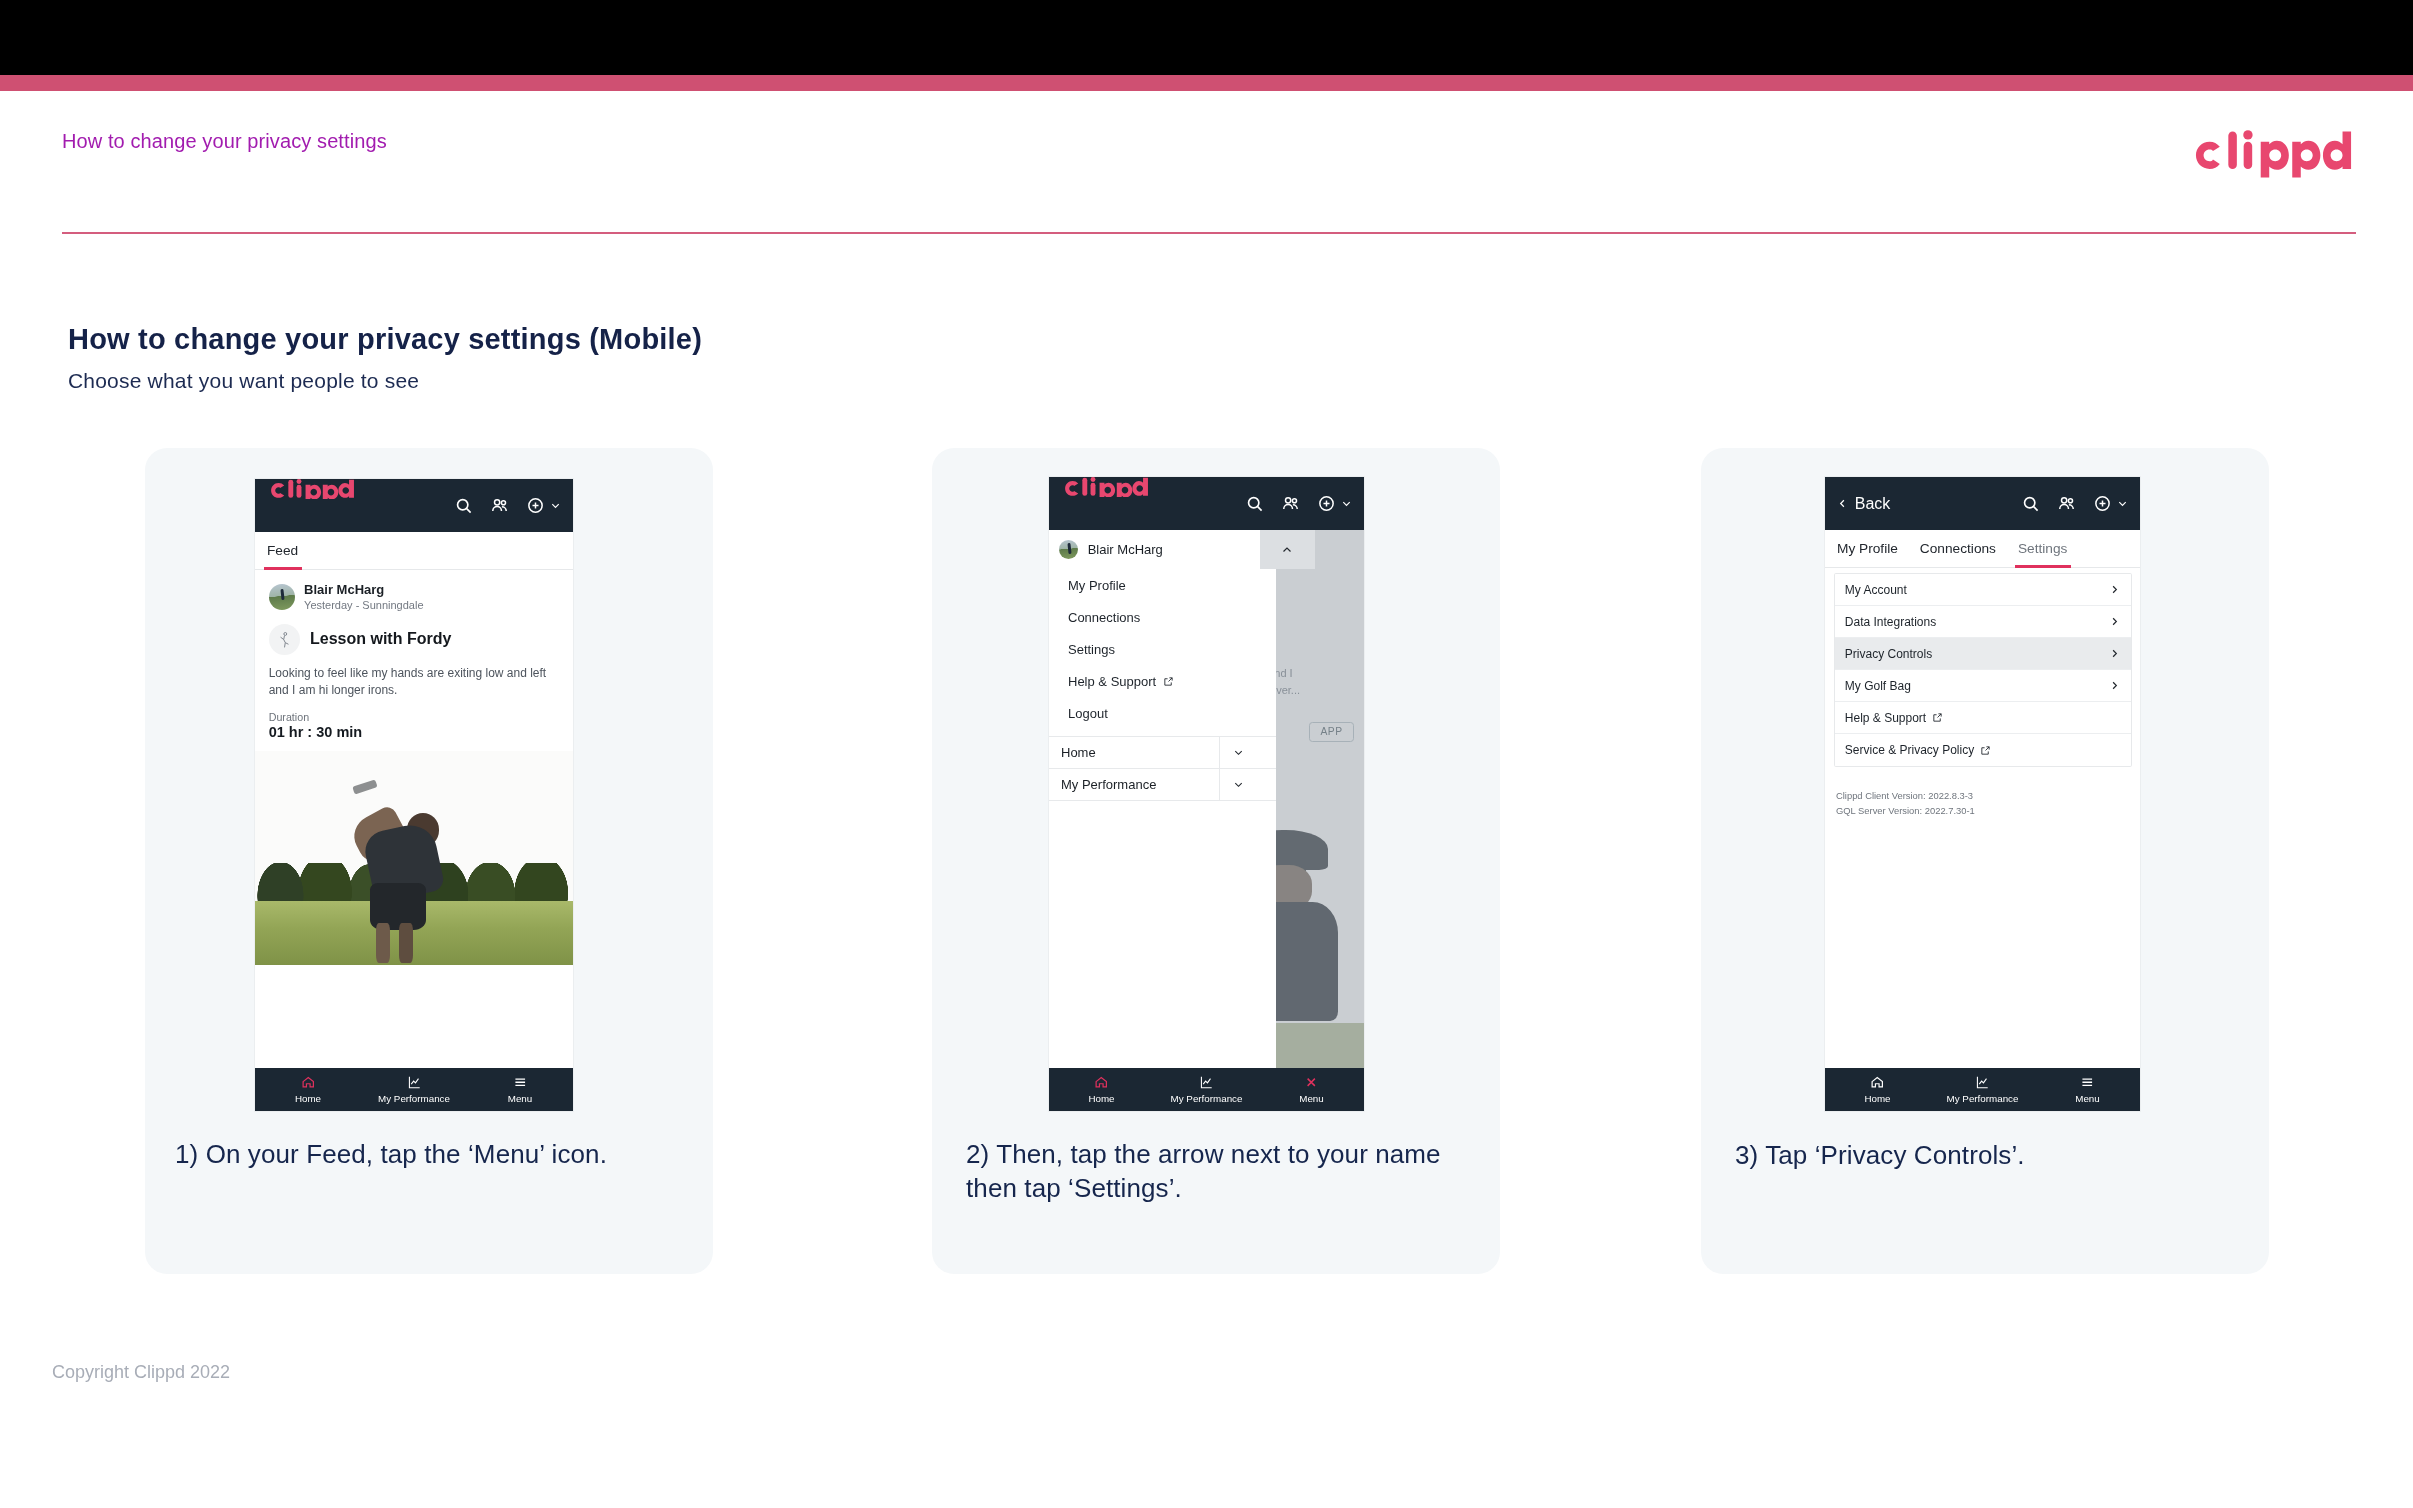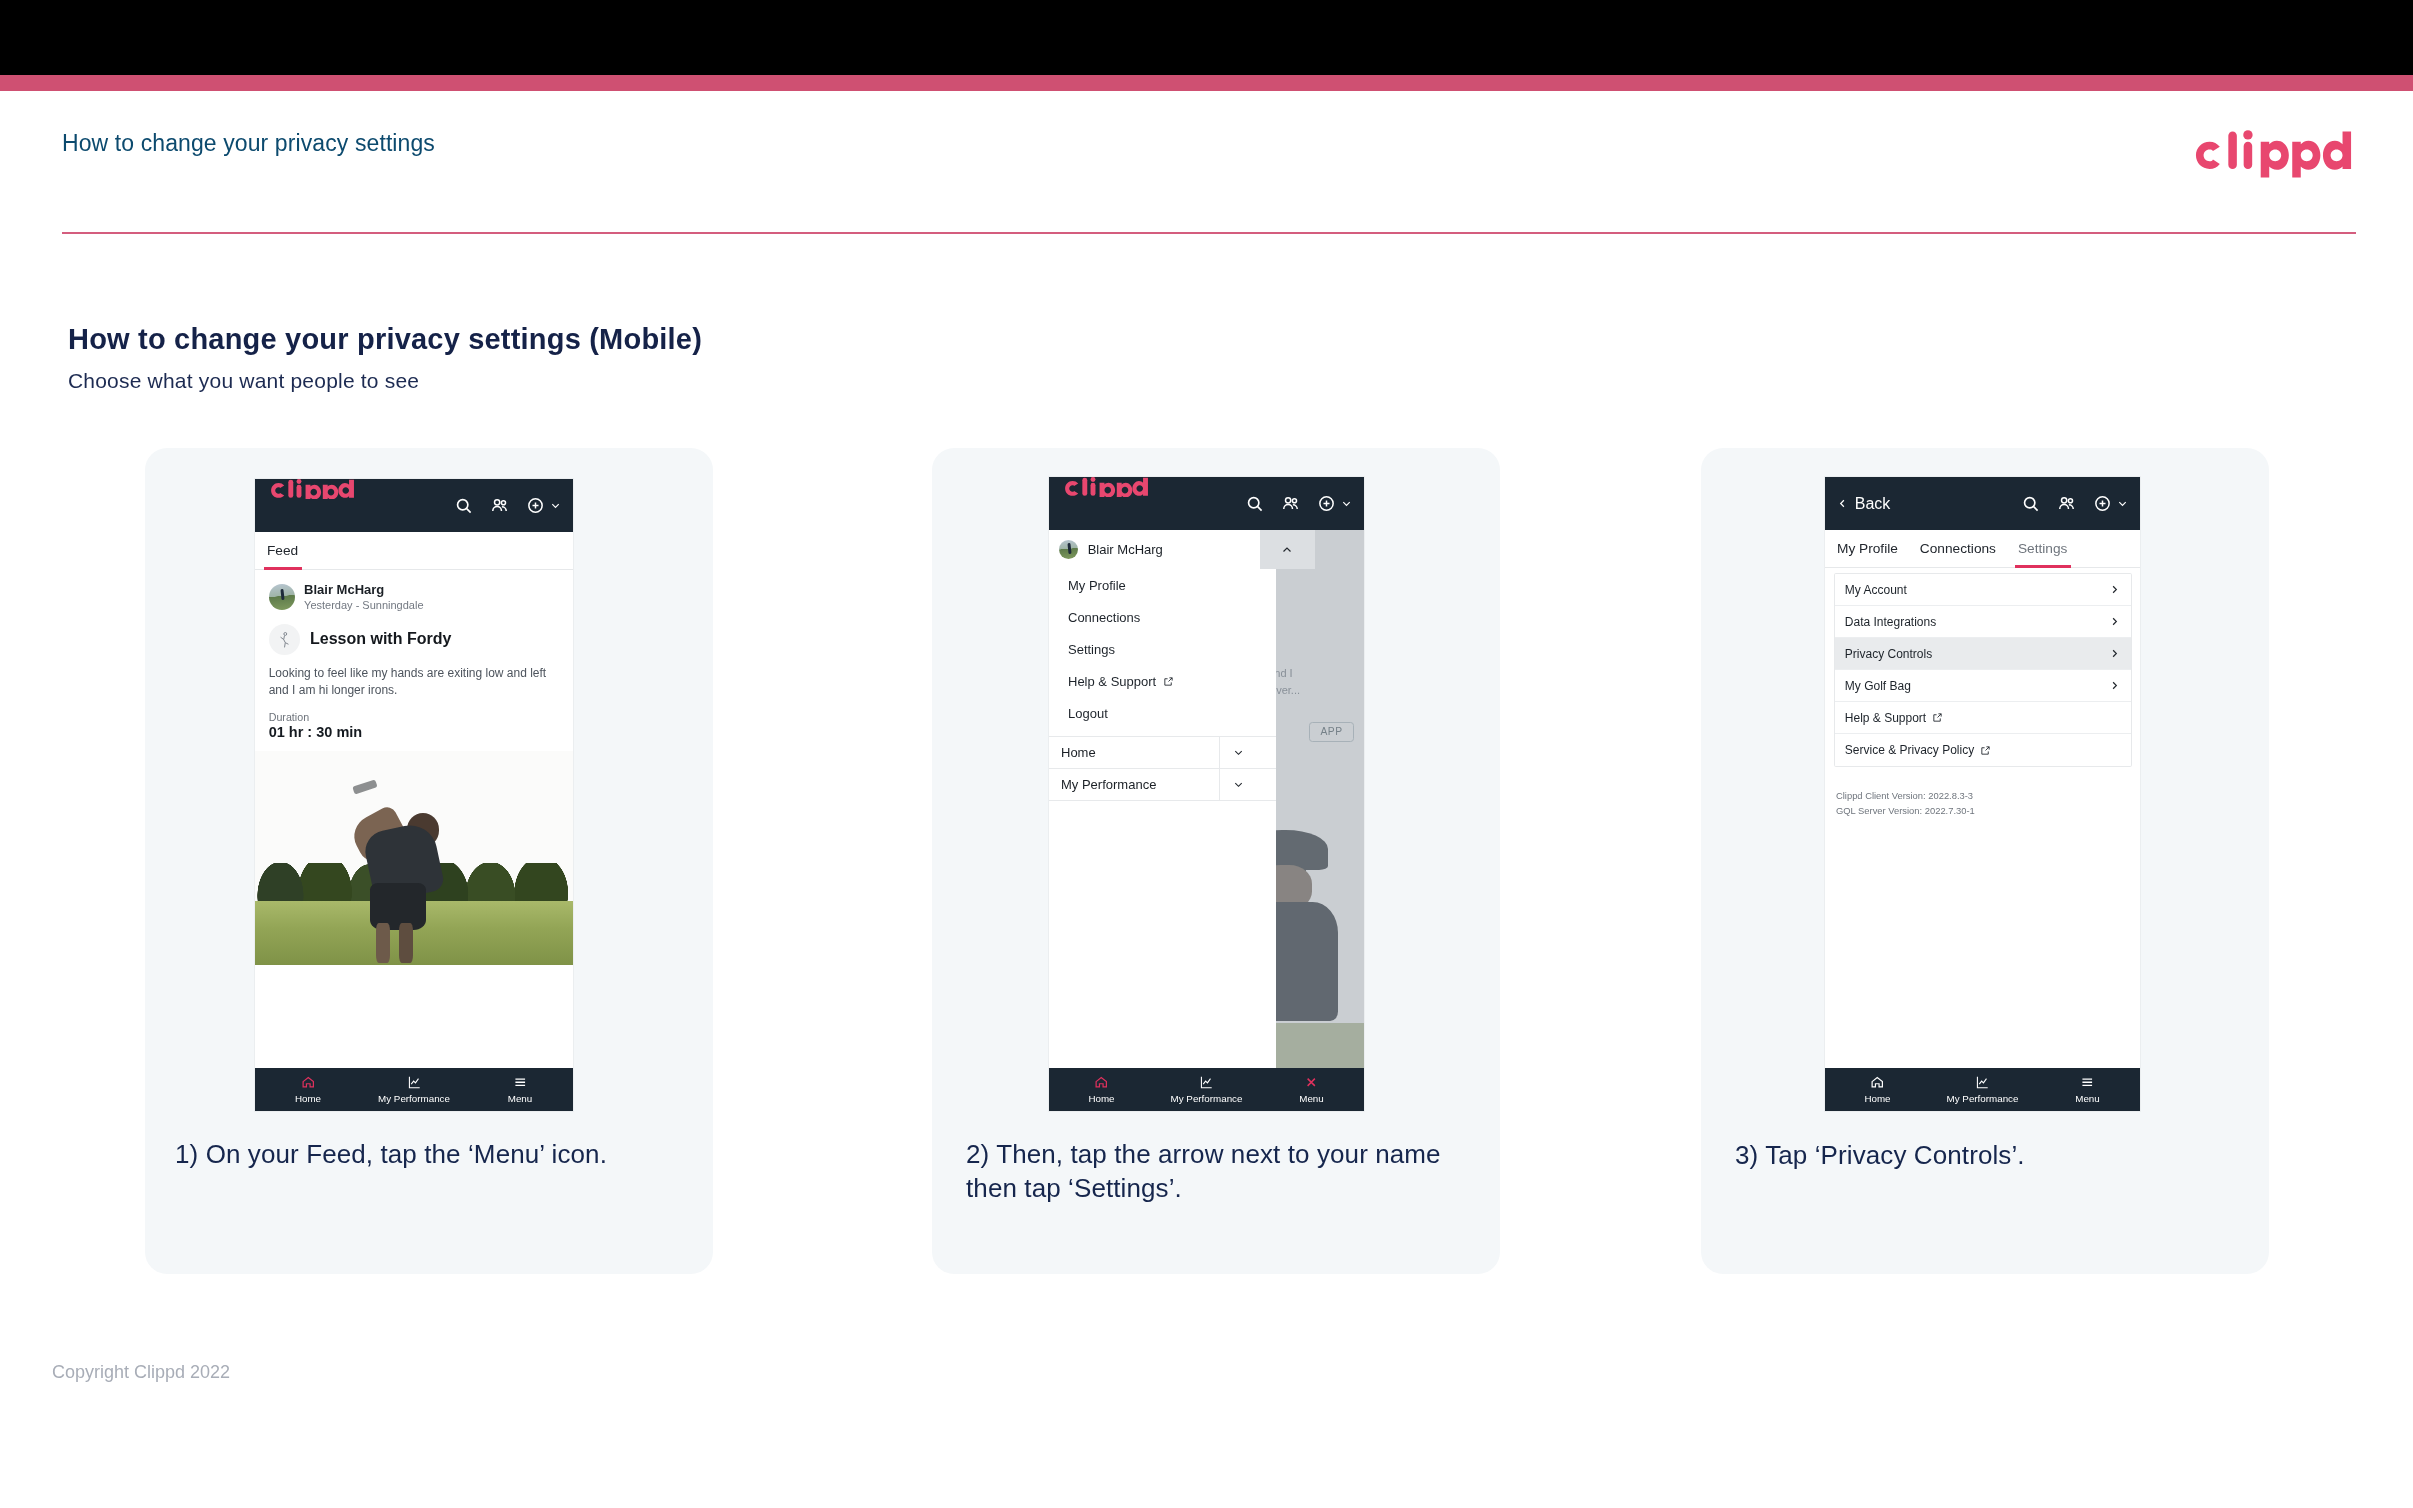--- a/index.html
+++ b/index.html
@@ -11,21 +11,21 @@
   }
   #page { position: relative; width: 2413px; height: 1508px; background:#fff; }
 
   
   .band-black { position:absolute; left:0; top:0; width:2413px; height:75px; background:#000000; }
   .band-pink  { position:absolute; left:0; top:75px; width:2413px; height:16px; background:#cf5072; }
 
   
   .hdr-title {
     position:absolute; left:62px; top:130px;
-    font-size:23px; color:#0c4a6e; letter-spacing:0.1px;
+    font-size:20px; color:#a21caf; letter-spacing:0.1px;
   }
   .logo-wrap { position:absolute; right:50px; top:128px; width:179px; height:53px; }
   .logo-wrap svg { width:100%; height:100%; display:block; }
   .hdr-rule {
     position:absolute; left:62px; top:232px; width:2294px; height:1.7px;
     background:#d9days; background:#d45d7e;
   }
 
   
   .main-title {

